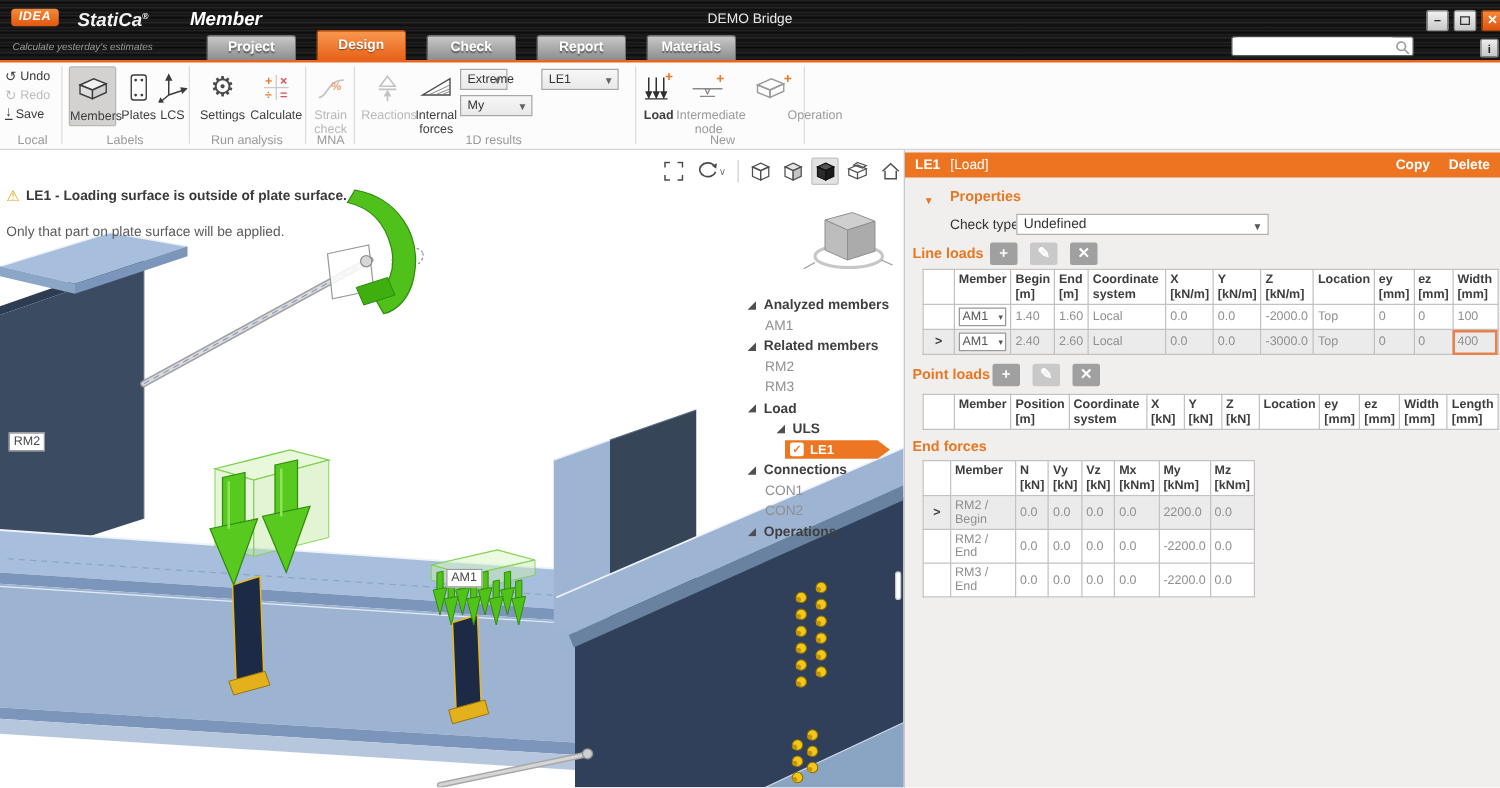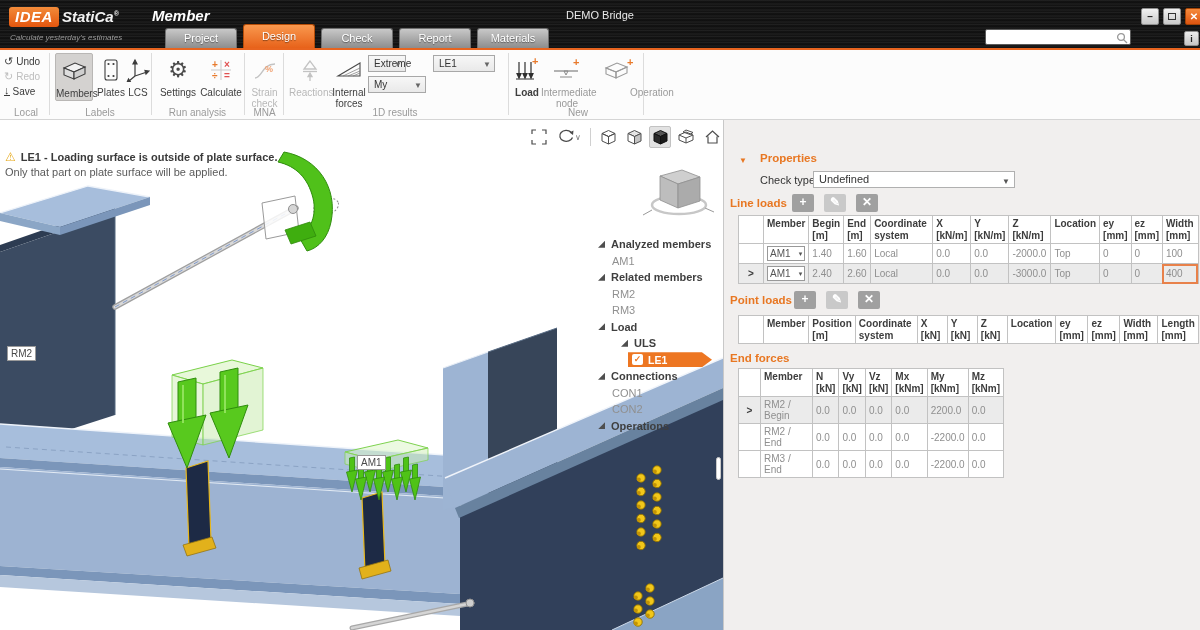--- a/index.html
+++ b/index.html
@@ -4,43 +4,43 @@
 <style>
   * { margin:0; padding:0; box-sizing:border-box; }
   html,body { width:1200px; height:630px; overflow:hidden; background:#fff;
     font-family:"Liberation Sans", sans-serif; }
   
   #titlebar { position:absolute; left:0; top:0; width:1200px; height:48px;
     background:repeating-linear-gradient(180deg,#262626 0px,#0c0c0c 2px,#1e1e1e 4px,#101010 6px);
     overflow:visible; z-index:30; }
   #orange-line { position:absolute; left:0; top:48px; width:1200px; height:2px; background:#e8641f; z-index:31; }
   #logo-box { position:absolute; left:9px; top:7px; background:linear-gradient(#f28b3a,#e4560e);
-    border-radius:3px; padding:1px 6px 2px; color:#fff; font-weight:bold; font-style:italic; font-size:15px; letter-spacing:.5px; }
+    border-radius:3px; padding:1px 6px 2px; color:#fff; font-weight:bold; font-style:italic; font-size:10px; letter-spacing:.5px; }
   #logo-statica { position:absolute; left:62px; top:8px; color:#f2f2f2; font-weight:bold; font-style:italic; font-size:15px; }
   #logo-reg { font-size:7px; vertical-align:super; }
   #app-name { position:absolute; left:152px; top:7px; color:#fff; font-weight:bold; font-style:italic; font-size:15px; }
   #tagline { position:absolute; left:10px; top:33px; color:#9b9b9b; font-style:italic; font-size:8px; }
   #doc-title { position:absolute; left:0; right:0; top:9px; text-align:center; color:#e9e9e9; font-size:11px; }
   .winbtn { position:absolute; top:8px; width:18px; height:17px; border-radius:2px; border:1px solid #8f8f8f;
     background:linear-gradient(#f2f2f2,#c9c9c9); color:#222; font-size:10px; font-weight:bold;
     text-align:center; line-height:15px; }
   #btn-close { background:linear-gradient(#f58a3c,#dd5410); border-color:#a34305; color:#fff; }
   #max-glyph { display:inline-block; width:8px; height:7px; border:1.5px solid #333; margin-top:4px; }
   #search-box { position:absolute; left:985px; top:29px; width:146px; height:16px; background:#fff;
     border:1px solid #5a5a5a; border-radius:2px; }
   #search-box input { position:absolute; left:3px; top:0; width:125px; height:14px; border:none; outline:none; font-size:10px; }
   #search-box svg { position:absolute; right:2px; top:2px; }
   #info-btn { position:absolute; left:1184px; top:31px; width:15px; height:15px; border-radius:2px;
     border:1px solid #8f8f8f; background:linear-gradient(#ececec,#c6c6c6); color:#222; font-size:9px;
     font-weight:bold; text-align:center; line-height:14px; }
   
   #tabbar { position:absolute; left:165px; top:28px; height:20px; display:flex; }
-  .tab { width:72px; height:20px; margin-right:6px; background:linear-gradient(#c8c8c8,#8d8d8d);
+  .tab { width:72px; height:20px; margin-right:16px; background:linear-gradient(#c8c8c8,#8d8d8d);
     border:1px solid #6f6f6f; border-bottom:none; border-radius:3px 3px 0 0; color:#fff; font-size:11px;
-    font-weight:normal; text-align:center; line-height:19px; text-shadow:0 1px 1px rgba(0,0,0,.45); }
+    font-weight:bold; text-align:center; line-height:19px; text-shadow:0 1px 1px rgba(0,0,0,.45); }
   .tab.active { background:linear-gradient(#f9984e,#e7621a); border-color:#b64d08; height:24px; margin-top:-4px; line-height:23px; }
   
   #ribbon { position:absolute; left:0; top:50px; width:1200px; height:70px; background:#fcfcfc;
     border-bottom:1px solid #d5d5d5; z-index:20; }
   .rsep { position:absolute; top:3px; width:1px; height:62px; background:#dcdcdc; }
   .rgroup-label { position:absolute; top:57px; font-size:10px; color:#9a9a9a; text-align:center; }
   .rbtn { position:absolute; top:3px; text-align:center; }
   .ricon { height:34px; display:flex; align-items:center; justify-content:center; }
   .rlbl { font-size:10px; color:#3e3e3e; line-height:1.05; margin-top:1px; }
   .dis .rlbl { color:#b8b8b8; }
@@ -55,21 +55,21 @@
   
   #viewport { position:absolute; left:0; top:120px; width:723px; height:510px; background:#fff; overflow:hidden; }
   #scene { position:absolute; left:0; top:0; }
   #vp-toolbar { position:absolute; left:528px; top:6px; display:flex; align-items:center; gap:4px; z-index:5; }
   .vtool { width:22px; height:22px; display:flex; align-items:center; justify-content:center; }
   .vtool.selected { background:#e2e2e2; border:1px solid #c2c2c2; border-radius:2px; }
   .vsep { width:1px; height:18px; background:#d0d0d0; margin:0 2px; }
   #warning { position:absolute; left:5px; top:30px; z-index:5; }
   #warning .l1 { display:flex; align-items:center; gap:5px; font-size:11px; font-weight:bold; color:#3a3a3a; }
   #warning .l1 .wicon { color:#e6a817; font-size:12px; font-weight:normal; }
-  #warning .l2 { font-size:11px; color:#5a5a5a; margin-top:2px; }
+  #warning .l2 { font-size:11px; color:#5a5a5a; margin-top:16px; }
   .mlabel { position:absolute; background:#fff; border:1px solid #9a9a9a; font-size:10px; color:#4a4a4a;
     padding:0px 3px; line-height:13px; z-index:4; }
   
   #tree { position:absolute; left:590px; top:116px; width:134px; z-index:6; }
   .titem { height:16.5px; display:flex; align-items:center; font-size:11px; color:#909090; }
   .titem.tbold { color:#3f3f3f; font-weight:bold; }
   .lvl0 { padding-left:8px; } .lvl1 { padding-left:22px; }
   .lvl1.tbold { padding-left:31px; } .lvl2 { padding-left:38px; }
   .exp { width:7px; height:7px; background:#4f4f4f; clip-path:polygon(100% 0,100% 100%,0 100%); margin-right:6px; flex:none; }
   .arrowbg { width:84px; height:15px; background:#ed7622; clip-path:polygon(0 0,88% 0,100% 50%,88% 100%,0 100%);
@@ -546,20 +546,26 @@
       </div>
       <div class="titem lvl0 tbold">
         <span class="exp"></span>
         <span>Operations</span>
       </div>
     </div>
   <div id="vp-scrollthumb"></div>
 </div>
 
 <div id="panel">
+  <div id="panel-header">
+    <span class="hid">LE1</span>
+    <span class="htype">[Load]</span>
+    <span class="hbtn" id="hdr-copy">Copy</span>
+    <span class="hbtn" id="hdr-del">Delete</span>
+  </div>
   <div id="prop-tri">▼</div>
   <div class="sec-title" style="left:36px;top:32px;">Properties</div>
   <div id="checktype-label">Check type</div>
   <div id="checktype-dd"><span>Undefined</span><span class="arr">▼</span></div>
 
   <div class="sec-title" style="left:6px;top:77px;">Line loads</div>
   <div class="sbtn" style="left:68px;top:74px;">+</div>
   <div class="sbtn dis" style="left:100px;top:74px;">✎</div>
   <div class="sbtn" style="left:132px;top:74px;">✕</div>
   <table style="left:14px;top:95px;">

